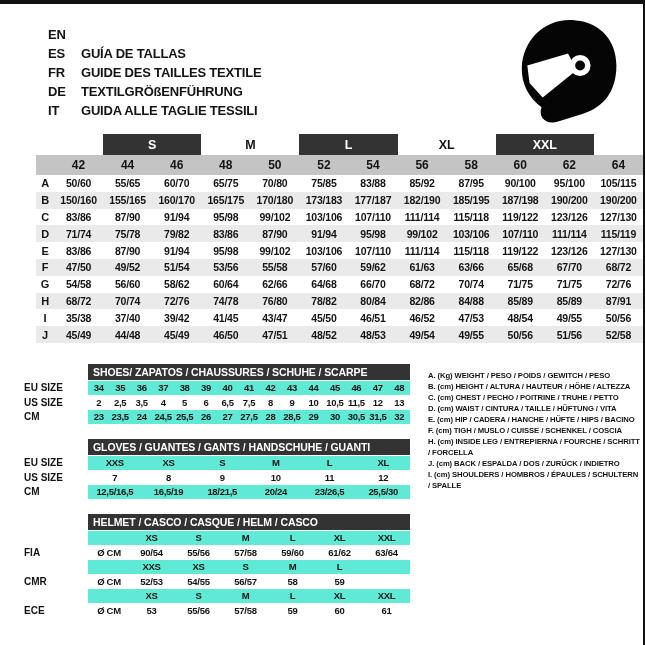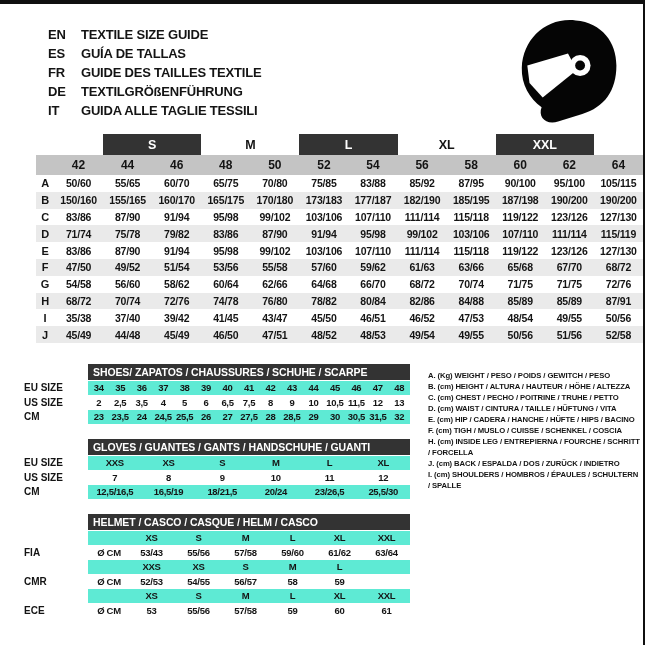--- a/index.html
+++ b/index.html
@@ -48,21 +48,20 @@
   .legend-item { font-size:7.7px; font-weight:700; line-height:11px; letter-spacing:-0.1px; }
 </style>
 </head>
 <body>
 
 <div class="page">
 
   <div class="langs">
     <div class="lang-row">
         <span class="lang-code">EN</span>
-        <span>TEXTILE SIZE GUIDE</span>
       </div>
     <div class="lang-row">
         <span class="lang-code">ES</span>
         <span>GUÍA DE TALLAS</span>
       </div>
     <div class="lang-row">
         <span class="lang-code">FR</span>
         <span>GUIDE DES TAILLES TEXTILE</span>
       </div>
     <div class="lang-row">
@@ -374,21 +373,21 @@
           <span class="st-c">M</span>
           <span class="st-c">L</span>
           <span class="st-c">XL</span>
           <span class="st-c">XXL</span>
         </span>
       </div>
     <div class="st-row">
         <span class="st-lab">FIA</span>
         <span class="st-band">
           <span class="st-c hm-unit">Ø CM</span>
-          <span class="st-c">53/43</span>
+          <span class="st-c">90/54</span>
           <span class="st-c">55/56</span>
           <span class="st-c">57/58</span>
           <span class="st-c">59/60</span>
           <span class="st-c">61/62</span>
           <span class="st-c">63/64</span>
         </span>
       </div>
     <div class="st-row">
         <span class="st-lab"></span>
         <span class="st-band shaded">

